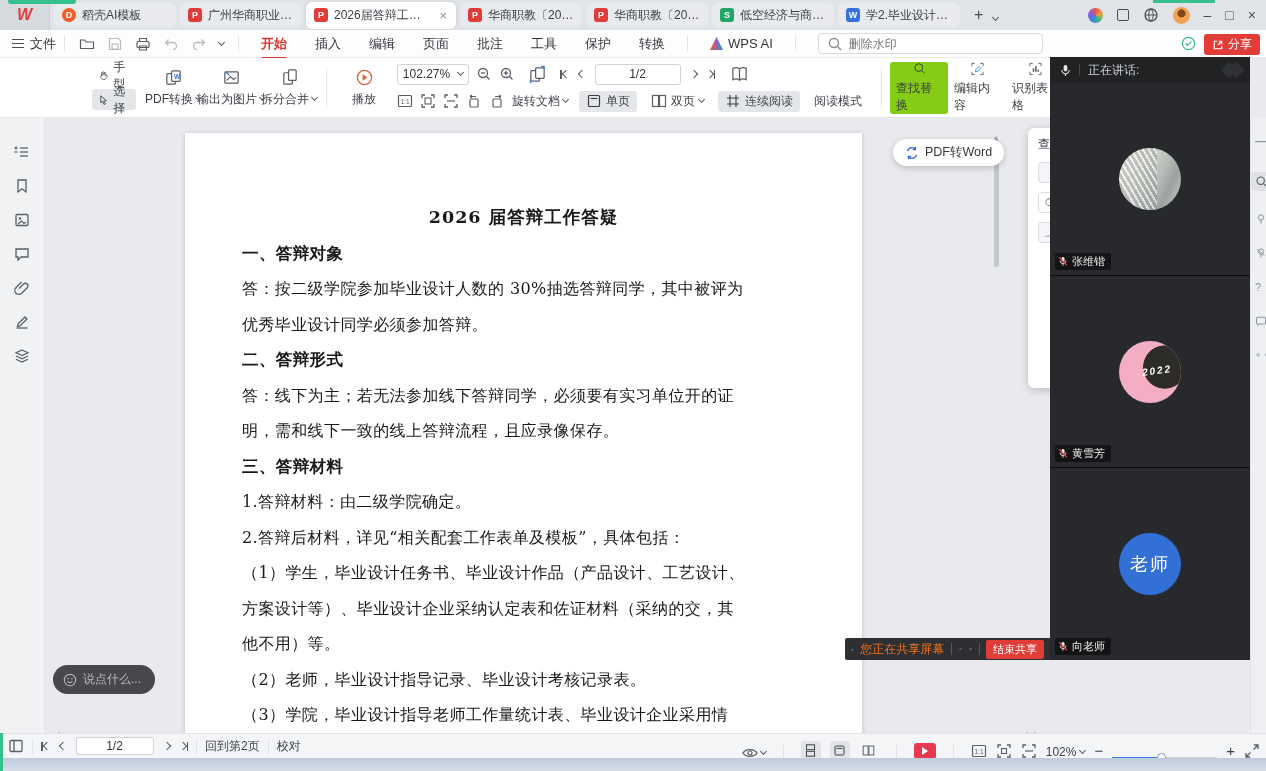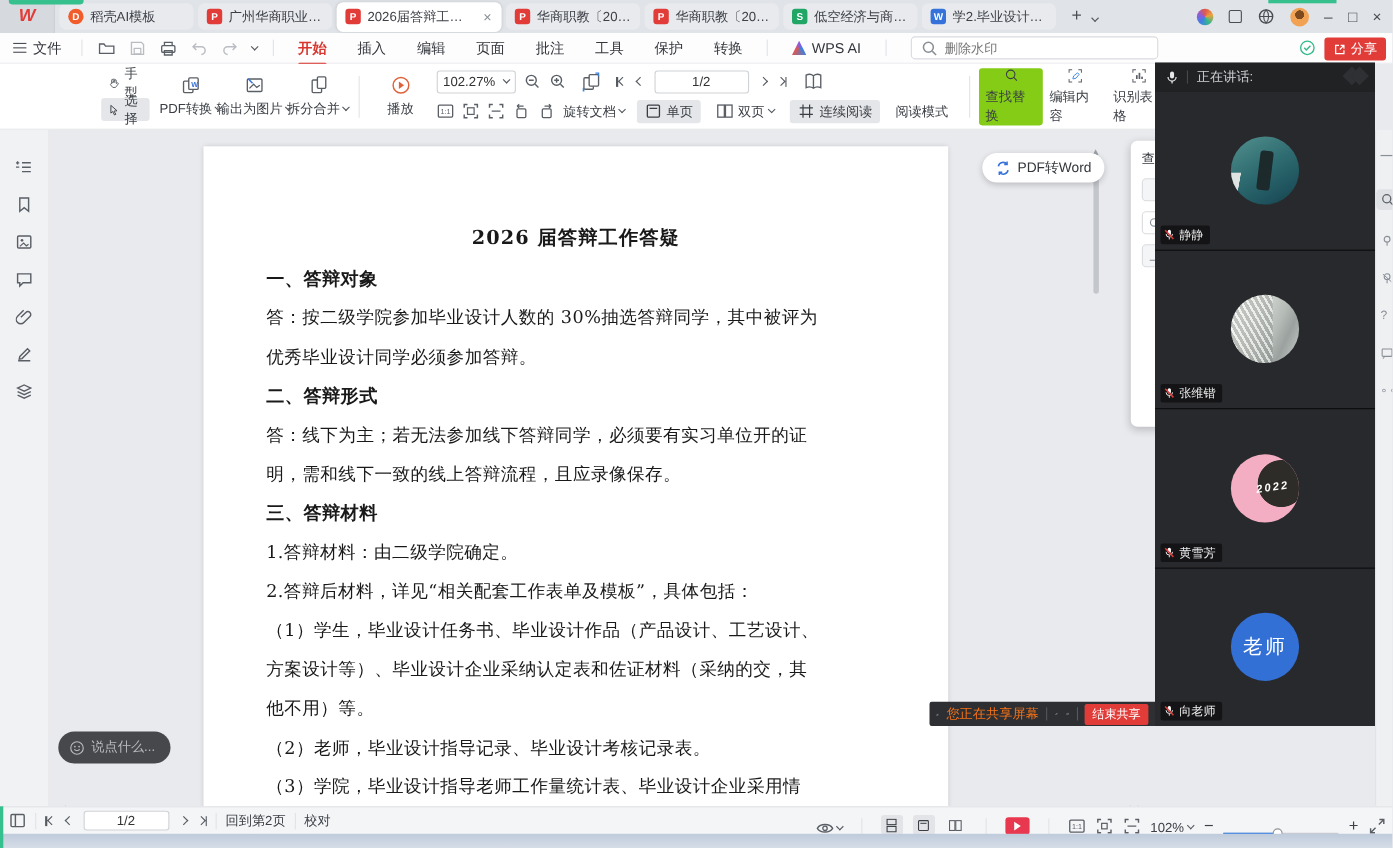--- a/index.html
+++ b/index.html
@@ -18,21 +18,21 @@
 .tab-add{font-size:16px;color:#4a4e54;margin-left:10px;padding:0 4px}
 .tab-caret{margin-left:4px;padding:2px}
 .win-icons{position:absolute;right:0;top:0;height:30px;display:flex;align-items:center;gap:14px;padding-right:10px}
 .theme-dot{width:15px;height:15px;border-radius:50%;background:conic-gradient(#e2574c,#e9a23b,#35b98a,#3b82e0,#8a5ce0,#e2574c)}
 .stack-ico{width:12px;height:12px;border:1.4px solid #4a4e54;border-radius:2px}
 .avatar-dot{width:17px;height:17px;border-radius:50%;background:radial-gradient(circle at 50% 38%,#7c4a1e 0 29%,#f2a253 31%)}
 .wctl{font-size:14px;color:#4a4e54;line-height:1}
 
 .menubar{position:absolute;left:0;top:30px;width:1266px;height:28px;background:#fdfdfe;border-bottom:1px solid #ececef;display:flex;align-items:center;font-size:13px;color:#33363b}
 .hamb{display:inline-block;width:12px;margin:0 6px 0 12px}.hamb i{display:block;height:1.5px;background:#4a4e54;margin:2.5px 0}
-.mfile{margin-right:10px}
+.mfile{margin-right:0}
 .vdiv{width:1px;height:15px;background:#e2e3e6;margin:0 8px;flex:0 0 1px}
 .qico{display:flex;align-items:center;gap:12px;margin:0 6px;color:#5a5f66}
 .mitem{margin:0 14px;cursor:pointer}
 .mitem.active{color:#d8372f;font-weight:bold;position:relative}
 .mitem.active::after{content:"";position:absolute;left:0;right:0;bottom:-7px;height:3px;background:#d8372f;border-radius:2px}
 .ai-tri{width:13px;height:13px;background:conic-gradient(#8a5ce0,#3b82e0,#e2574c,#8a5ce0);clip-path:polygon(50% 0,100% 100%,0 100%)}
 .msearch{display:flex;align-items:center;gap:6px;width:225px;height:21px;border:1px solid #d9dbdf;border-radius:4px;background:#fff;padding:0 8px;margin-left:14px}
 .msearch input{border:none;outline:none;font-size:12px;width:160px;color:#333;background:transparent}
 .share-btn{position:absolute;right:6px;top:4px;height:21px;background:#e23c39;color:#fff;border-radius:3px;display:flex;align-items:center;gap:4px;padding:0 8px;font-size:12px}
 .savedok{position:absolute;right:70px;top:6px}
@@ -548,35 +548,20 @@
           <rect x="4" y="1" width="4" height="7" rx="2" fill="#e8e9ea"></rect>
           <path d="M2 6.5a4 4 0 0 0 8 0" fill="none" stroke="#e8e9ea" stroke-width="1.2"></path>
           <line x1="6" y1="10.5" x2="6" y2="13" stroke="#e8e9ea" stroke-width="1.2"></line>
         </svg>
       <span class="hdiv"></span>
       <span class="htxt">正在讲话:</span>
       <span class="wm"><i></i><i></i></span>
     </div>
     <div class="tiles">
       <div class="tile">
-        <div class="av ocean">
-            <span class="boat"></span>
-            <span class="fig"></span>
-          </div>
-        <div class="ptag">
-          <svg width="10" height="11" viewBox="0 0 12 13">
-              <rect x="4.2" y="1" width="3.6" height="6" rx="1.8" fill="#fff"></rect>
-              <path d="M2.5 5.5a3.5 3.5 0 0 0 7 0" fill="none" stroke="#fff" stroke-width="1"></path>
-              <line x1="6" y1="9.3" x2="6" y2="11.5" stroke="#fff" stroke-width="1"></line>
-              <line x1="1.5" y1="1.5" x2="10.5" y2="11" stroke="#e23c39" stroke-width="1.6"></line>
-            </svg>
-          <span class="pname">静静</span>
-        </div>
-      </div>
-      <div class="tile">
         <div class="av arch">
             <span class="lat"></span>
           </div>
         <div class="ptag">
           <svg width="10" height="11" viewBox="0 0 12 13">
               <rect x="4.2" y="1" width="3.6" height="6" rx="1.8" fill="#fff"></rect>
               <path d="M2.5 5.5a3.5 3.5 0 0 0 7 0" fill="none" stroke="#fff" stroke-width="1"></path>
               <line x1="6" y1="9.3" x2="6" y2="11.5" stroke="#fff" stroke-width="1"></line>
               <line x1="1.5" y1="1.5" x2="10.5" y2="11" stroke="#e23c39" stroke-width="1.6"></line>
             </svg>

